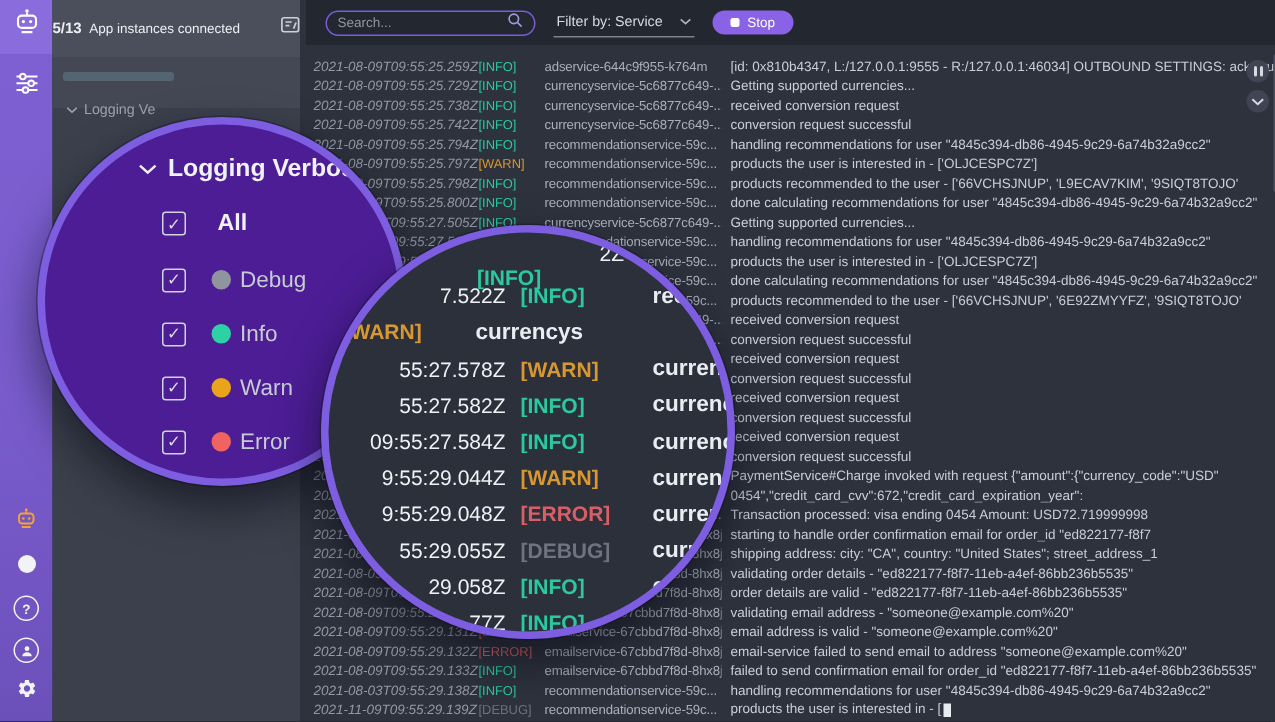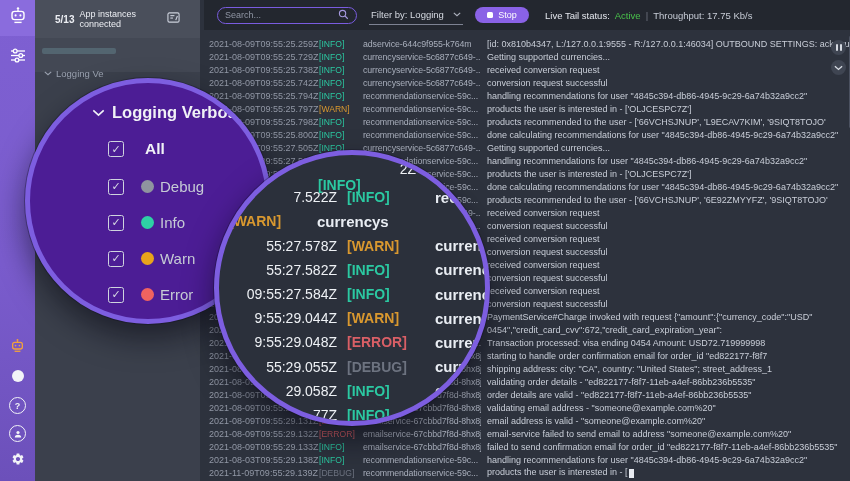--- a/index.html
+++ b/index.html
@@ -11,21 +11,21 @@
   .logo-cell{position:absolute;left:0;top:0;width:35px;height:36px;background:#8a6cdd;
              display:flex;align-items:center;justify-content:center;}
   .side-ic{position:absolute;left:0;width:35px;display:flex;justify-content:center;align-items:center;}
   .round-ic{width:15px;height:15px;border:1.4px solid #f2f3f7;border-radius:50%;
             display:flex;align-items:center;justify-content:center;color:#f2f3f7;
             font-size:9px;font-weight:bold;}
   .dot-ic{width:12px;height:12px;border-radius:50%;background:#f2f3f7;}
   
   .left-panel{position:absolute;left:35px;top:0;width:165px;height:481px;background:#3b404c;}
   .lp-header{position:absolute;left:0;top:0;width:165px;height:38px;background:#4a4f5b;
-             display:flex;align-items:center;padding:0 20px;box-sizing:border-box;color:#eceef3;}
+             display:flex;align-items:center;padding:0 0;box-sizing:border-box;color:#eceef3;}
   .lp-count{font-size:10px;font-weight:bold;margin-right:5px;}
   .lp-label{font-size:9px;flex:1;}
   .lp-sub{position:absolute;left:0;top:38px;width:165px;height:34px;background:#434854;}
   .faint-bar{position:absolute;left:7px;top:10px;width:74px;height:6px;border-radius:2px;
              background:rgba(125,175,185,0.28);filter:blur(0.4px);}
   .lp-section{position:absolute;left:9px;top:68px;color:#9aa1af;font-size:9.5px;
               display:flex;align-items:center;gap:4px;}
   
   .main{position:absolute;left:204px;top:0;width:650px;height:481px;background:#2d323d;}
   .topbar{position:absolute;left:0;top:0;width:650px;height:30px;background:#23272f;
@@ -44,21 +44,21 @@
             color:#fff;font-size:9px;display:flex;align-items:center;justify-content:center;gap:5px;
             font-family:"Liberation Sans",sans-serif;cursor:pointer;}
   .stop-sq{width:6px;height:6px;background:#fff;border-radius:1.5px;display:inline-block;}
   .lt-group{margin-left:16px;display:flex;align-items:center;font-size:9.5px;color:#e4e7ee;gap:5px;white-space:nowrap;}
   .lt-active{color:#49c14b;}
   .lt-sep{color:#6f7481;}
   .lt-thr{color:#c7ccd6;}
   
   .log-rows{position:absolute;left:0;top:37px;width:650px;height:444px;overflow:hidden;}
   .log-row{height:13px;display:flex;align-items:center;padding-left:5px;white-space:nowrap;}
-  .lr-time{width:110px;font-size:9px;color:#9298a6;overflow:hidden;flex:none;}
+  .lr-time{width:110px;font-size:9px;color:#9298a6;overflow:hidden;flex:none;font-style:italic;}
   .lr-level{width:44px;font-size:8.6px;overflow:hidden;flex:none;}
   .lr-service{width:118px;font-size:8.8px;color:#a9afbc;overflow:hidden;flex:none;letter-spacing:-0.1px;}
   .lr-msg{flex:1;font-size:9px;color:#c9ced8;overflow:hidden;padding-left:6px;}
   .cursor{display:inline-block;width:5px;height:9px;background:#e8ebf1;vertical-align:middle;margin-left:1px;}
   .scroll-thumb{position:absolute;right:2px;top:36px;width:3px;height:92px;background:#4b5160;border-radius:2px;}
   .circle-btn{position:absolute;right:8px;width:15px;height:15px;border-radius:50%;background:#3f4552;
               display:flex;align-items:center;justify-content:center;border:none;cursor:pointer;padding:0;}
   .pause-bars{display:flex;gap:2px;}
   .pause-bars i{display:block;width:2px;height:7px;background:#d6dae2;border-radius:1px;}
   
@@ -180,35 +180,29 @@
       <div class="search-box">
         <input type="text" placeholder="Search..." style="">
         <span>
           <svg width="11" height="11" viewBox="0 0 14 14">
               <circle cx="5.8" cy="5.8" r="4" stroke="#a69ae0" fill="none" stroke-width="1.4"></circle>
               <line x1="8.9" y1="8.9" x2="12.4" y2="12.4" stroke="#a69ae0" stroke-width="1.4"></line>
             </svg>
         </span>
       </div>
       <div class="drop drop-filter">
-        <span>Filter by: Logging</span>
+        <span>Filter by: Service</span>
         <svg class="chev-svg chev" width="8" height="5" viewBox="0 0 10 6">
             <polyline points="1,1 5,4.6 9,1" fill="none" stroke="#aeb3bf" stroke-width="1.4"></polyline>
           </svg>
       </div>
       <button class="stop-btn">
         <span class="stop-sq"></span>
         <span>Stop</span>
       </button>
-      <div class="lt-group">
-        <span>Live Tail status:</span>
-        <span class="lt-active">Active</span>
-        <span class="lt-sep">|</span>
-        <span class="lt-thr">Throughput: 17.75 Kb/s</span>
-      </div>
     </div>
 
     <div class="log-rows">
         <div class="log-row">
           <span class="lr-time">2021-08-09T09:55:25.259Z</span>
           <span class="lr-level" style="color: rgb(43, 201, 162);">[INFO]</span>
           <span class="lr-service">adservice-644c9f955-k764m</span>
           <span class="lr-msg">[id: 0x810b4347, L:/127.0.0.1:9555 - R:/127.0.0.1:46034] OUTBOUND SETTINGS: ack=true</span>
         </div>
         <div class="log-row">

